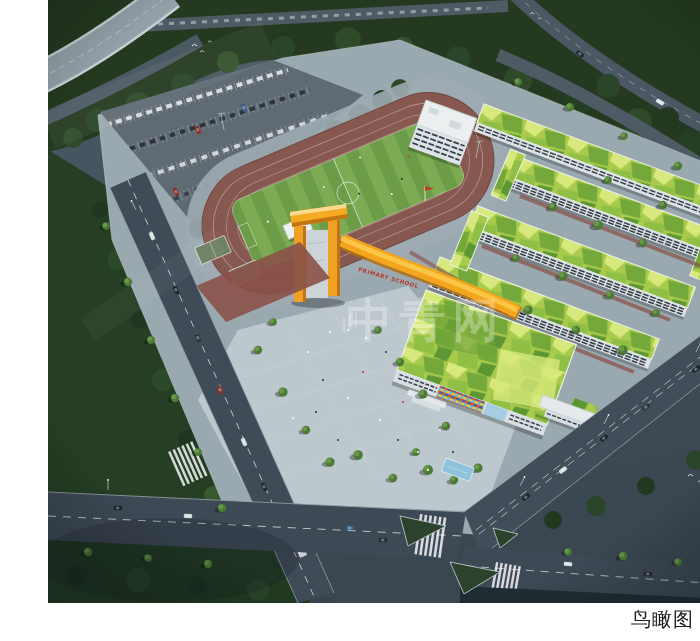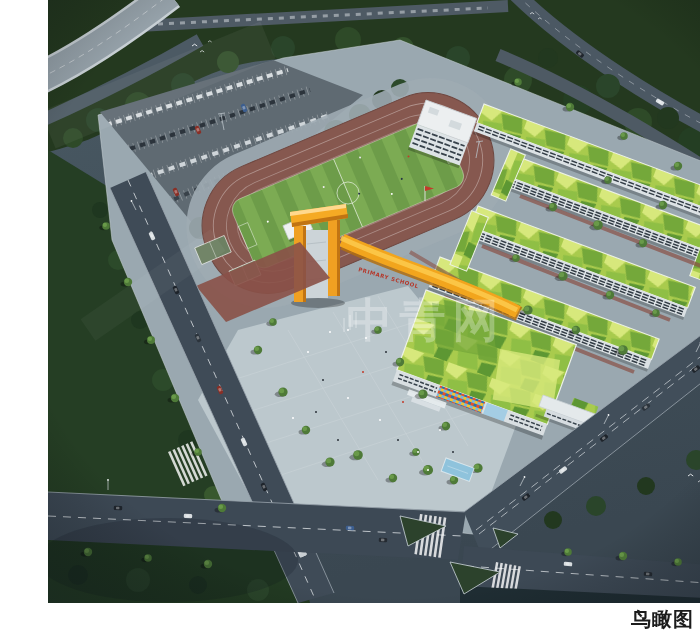--- a/index.html
+++ b/index.html
@@ -1,19 +1,19 @@
 <!DOCTYPE html>
 <html><head>
 <meta charset="utf-8">
 <style>
   html,body{margin:0;padding:0;background:#ffffff;}
   .stage{position:relative;width:700px;height:641px;background:#ffffff;overflow:hidden;
          font-family:"DejaVu Sans",sans-serif;margin-left:48px;}
   .photo{position:absolute;left:0;top:0;width:700px;height:603px;}
-  .caption{position:absolute;left:583px;top:606px;font-size:20px;font-weight:700;
+  .caption{position:absolute;left:583px;top:606px;font-size:20px;font-weight:400;
            color:#1c1c1c;letter-spacing:1px;font-family:"DejaVu Sans",sans-serif;}
 </style>
 </head>
 <body>
 
 <div class="stage">
   <svg class="photo" viewBox="0 0 700 603" width="700" height="603" xmlns="http://www.w3.org/2000/svg">
     <defs>
       <linearGradient id="base" x1="0" y1="0" x2="0.25" y2="1">
         <stop offset="0" stop-color="#4a5a64"></stop>

